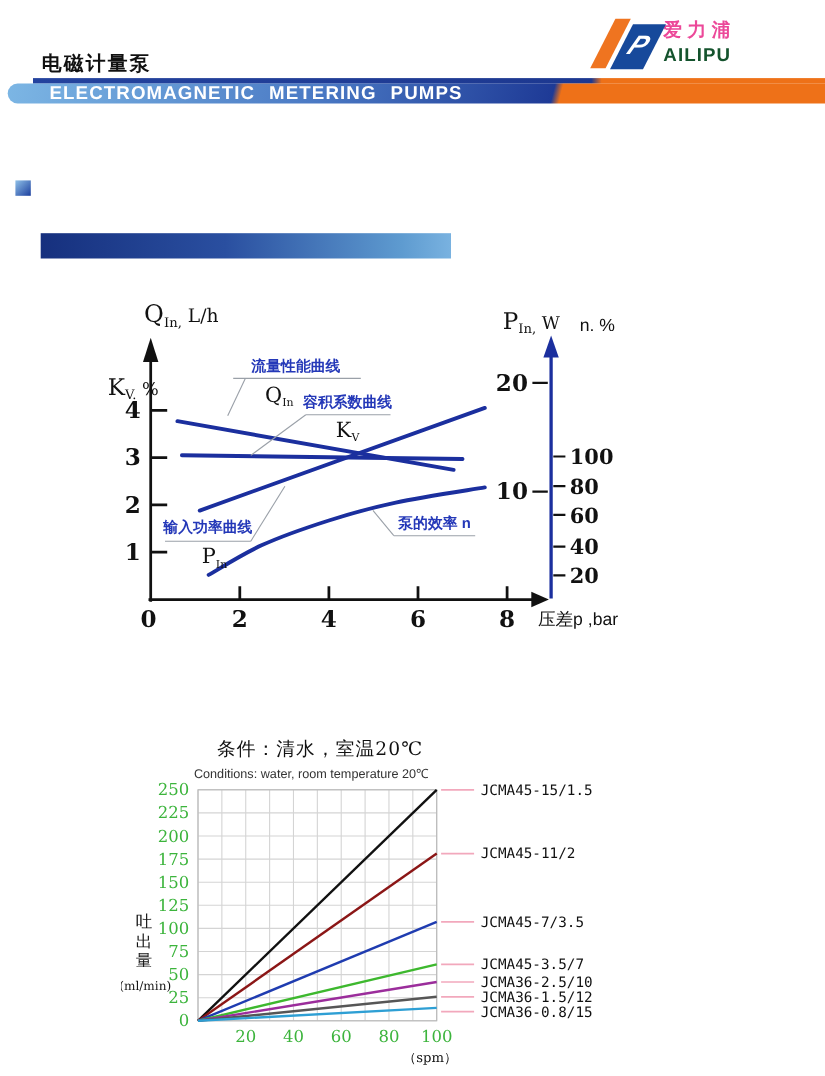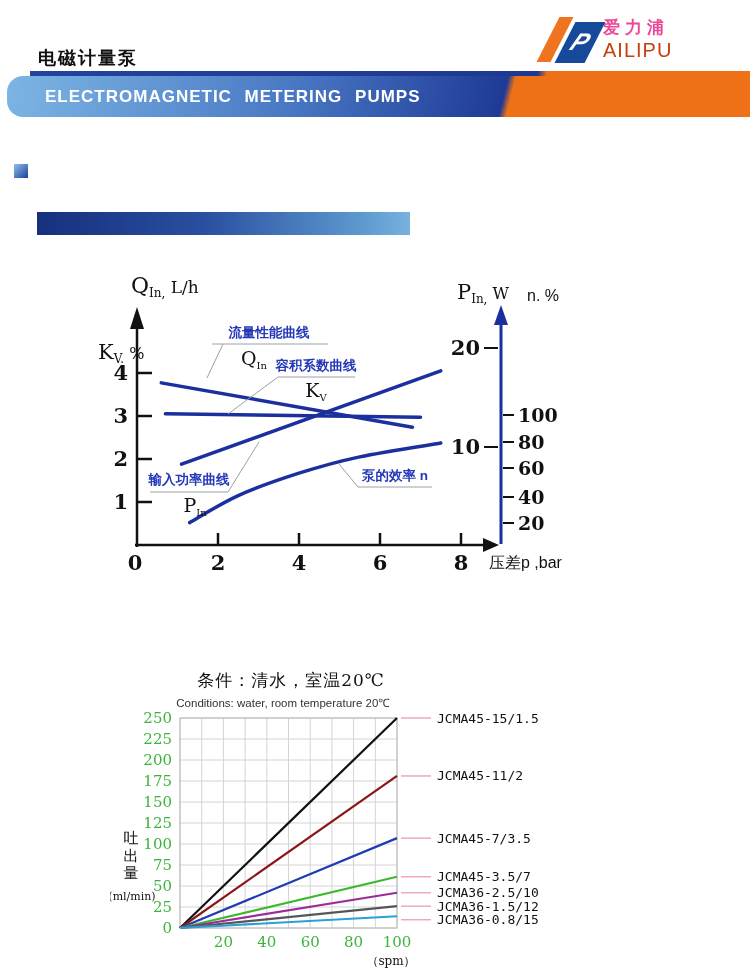--- a/index.html
+++ b/index.html
@@ -10,25 +10,25 @@
   
   .logo{position:absolute;left:540px;top:17px;height:48px;display:flex;align-items:flex-start;}
   .mark{position:relative;width:58px;height:47px;}
   .mark .o{position:absolute;left:8px;top:0;width:14px;height:45px;background:#ef7420;
            transform:skewX(-27deg);}
   .mark .b{position:absolute;left:25px;top:5px;width:30px;height:41px;background:#17499b;
            transform:skewX(-27deg);color:#fff;font-weight:bold;font-style:italic;
            font-size:24px;line-height:40px;text-align:center;}
   .ltext{margin-left:5px;}
   .lcn{font-size:17px;font-weight:bold;color:#ec4899;letter-spacing:5px;line-height:22px;}
-  .len{font-size:20px;font-weight:normal;color:#c2410c;letter-spacing:1px;line-height:22px;}
+  .len{font-size:17px;font-weight:bold;color:#14532d;letter-spacing:1px;line-height:22px;}
   
   .rule{position:absolute;left:30px;right:0;top:71px;height:5px;
         background:linear-gradient(90deg,#24439e 0%,#1d3890 70.5%,#ee7118 71.8%,#ee7118 100%);}
-  .banner{position:absolute;left:7px;right:0;top:76px;height:41px;border-radius:16px 0 0 16px;
+  .banner{position:absolute;left:7px;right:0;top:76px;height:18px;border-radius:16px 0 0 16px;
         background:linear-gradient(104deg,#7cb6e4 0%,#4a79c4 38%,#1e3a96 66.6%,#ee7118 67.6%,#ee7118 100%);
         display:flex;align-items:center;}
   .banner span{color:#fff;font-weight:bold;font-size:17px;letter-spacing:1px;word-spacing:7px;
         padding-left:38px;}
   
   .sec-bullet{position:absolute;left:14px;top:164px;width:14px;height:14px;
         background:linear-gradient(135deg,#8fc0e8,#1c3f9e);}
   .sec-title{position:absolute;left:38px;top:155px;font-size:21px;font-weight:bold;color:#1c3f9e;}
   .sec-sub{position:absolute;left:38px;top:185px;font-size:15px;color:#2a3aa8;}
   .sec-bar{position:absolute;left:37px;top:212px;width:373px;height:23px;

